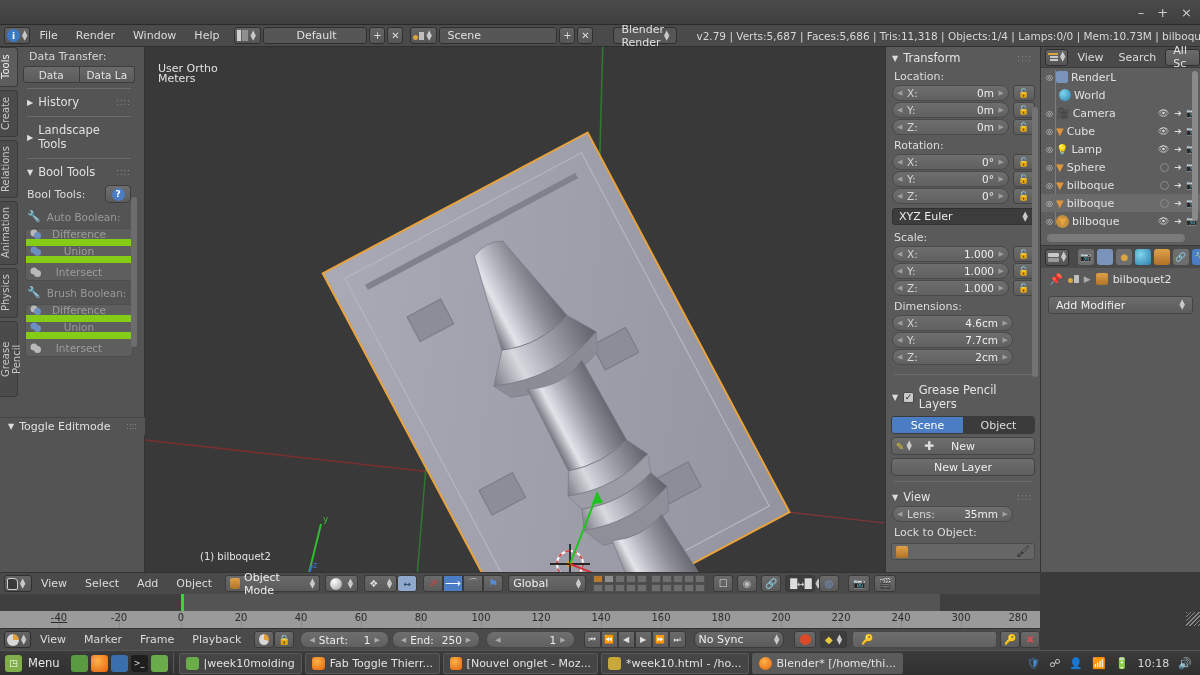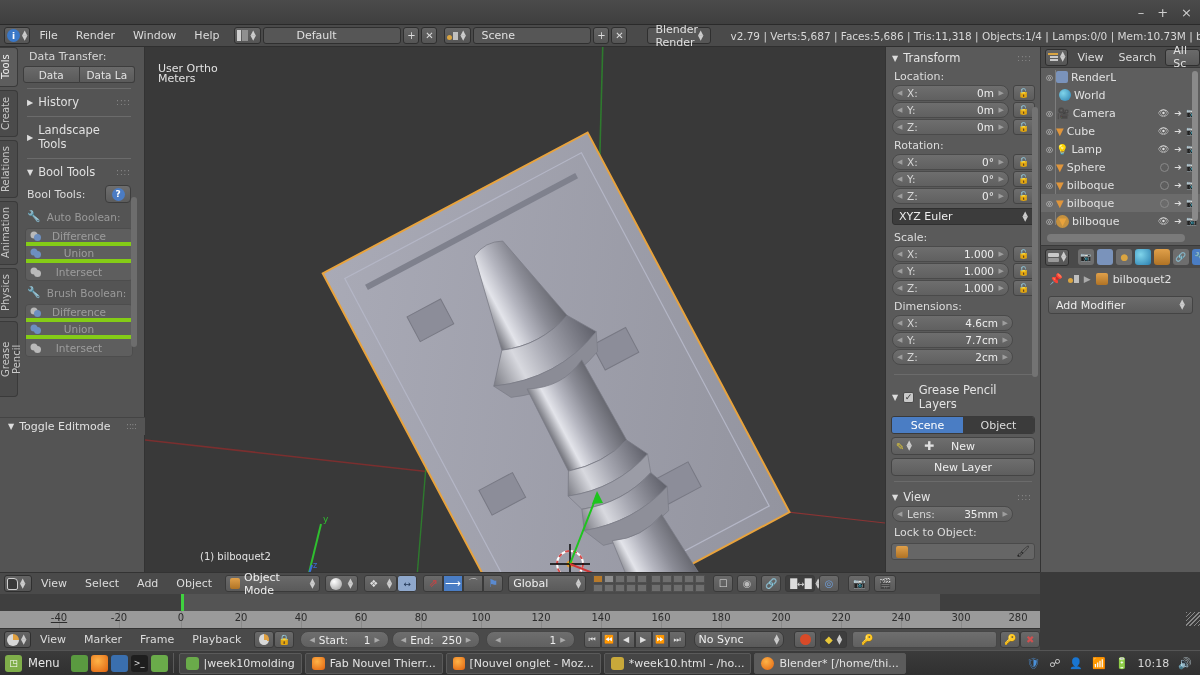--- a/index.html
+++ b/index.html
@@ -80,21 +80,21 @@
     margin-left:auto; width:26px; height:18px; border-radius:4px;
     background:linear-gradient(#6e6e6e,#5c5c5c); border:1px solid #3d3d3d;
     display:flex; align-items:center; justify-content:center;
   }
   .qcirc { width:13px; height:13px; border-radius:50%; background:#4b7cc4; color:#fff;
            font-size:9px; font-weight:bold; display:flex; align-items:center; justify-content:center; }
   .subhead { display:flex; align-items:center; gap:6px; padding:3px 8px; font-size:10.5px; color:#9a9a9a; }
   .wrench { color:#8fa8c8; font-size:11px; }
   .opgroup { margin:2px 6px; border:1px solid #4d4d4d; border-radius:4px; overflow:hidden; }
   .opbtn {
-    height:17px; background:#5e5e5e; border-bottom:4px solid #84cc16;
+    height:17px; background:#5e5e5e; border-bottom:7px solid #84cc16;
     display:flex; align-items:center; font-size:10.5px; color:#9d9d9d;
     position:relative; justify-content:center;
   }
   .opbtn:last-child { border-bottom:none; }
   .opbtn .bico { position:absolute; left:4px; width:12px; height:12px; }
   .tsScroll { position:absolute; right:2px; top:150px; width:6px; height:150px; background:#6d6d6d; border-radius:3px; }
   .toggleedit {
     position:absolute; left:0; bottom:175px; width:145px; height:18px;
     background:#545454; border-top:1px solid #444;
     display:flex; align-items:center; gap:5px; padding:0 8px; font-size:11px; color:#e0e0e0;
@@ -286,21 +286,21 @@
       <div class="ico-btn" style="width:27px;">
         <span style="display:flex;gap:1px;">
           <span style="width:4px;height:11px;background:#cfcfcf;display:block;"></span>
           <span style="width:6px;height:11px;background:#8f8f8f;display:block;"></span>
         </span>
         <span class="spinarrows">
             <span>▲</span>
             <span>▼</span>
           </span>
       </div>
-      <div class="field" style="width:138px;padding-left:32px;">Default</div>
+      <div class="field" style="width:104px;padding-left:32px;">Default</div>
       <div class="sqbtn">+</div>
       <div class="sqbtn">✕</div>
     </div>
 
     <div style="display:flex;align-items:center;gap:2px;margin-left:7px;">
       <div class="ico-btn" style="width:27px;">
         <span style="display:flex;gap:1px;align-items:flex-end;">
           <span style="width:5px;height:5px;border-radius:50%;background:#d9a441;display:block;"></span>
           <span style="width:5px;height:8px;background:#bfbfbf;display:block;"></span>
         </span>
@@ -1130,21 +1130,21 @@
     <span class="tb-ico" style="background:#1e1e1e;color:#ddd;font-size:8px;">&gt;_</span>
     <span class="tb-ico" style="background:#6aab4a;"></span>
     <div class="sep-v"></div>
 
     <div class="tb-task">
       <span class="tb-ico" style="width:13px;height:13px;background:#6aab4a;"></span>
       <span>|week10molding</span>
     </div>
     <div class="tb-task">
       <span class="tb-ico" style="width:13px;height:13px;background:radial-gradient(circle at 40% 35%,#ffb347,#e0620f);"></span>
-      <span>Fab Nouvel Thierr...</span>
+      <span>Fab Toggle Thierr...</span>
     </div>
     <div class="tb-task">
       <span class="tb-ico" style="width:13px;height:13px;background:radial-gradient(circle at 40% 35%,#ffb347,#e0620f);"></span>
       <span>[Nouvel onglet - Moz...</span>
     </div>
     <div class="tb-task">
       <span class="tb-ico" style="width:13px;height:13px;background:#c8a83a;"></span>
       <span>*week10.html - /ho...</span>
     </div>
     <div class="tb-task active">

